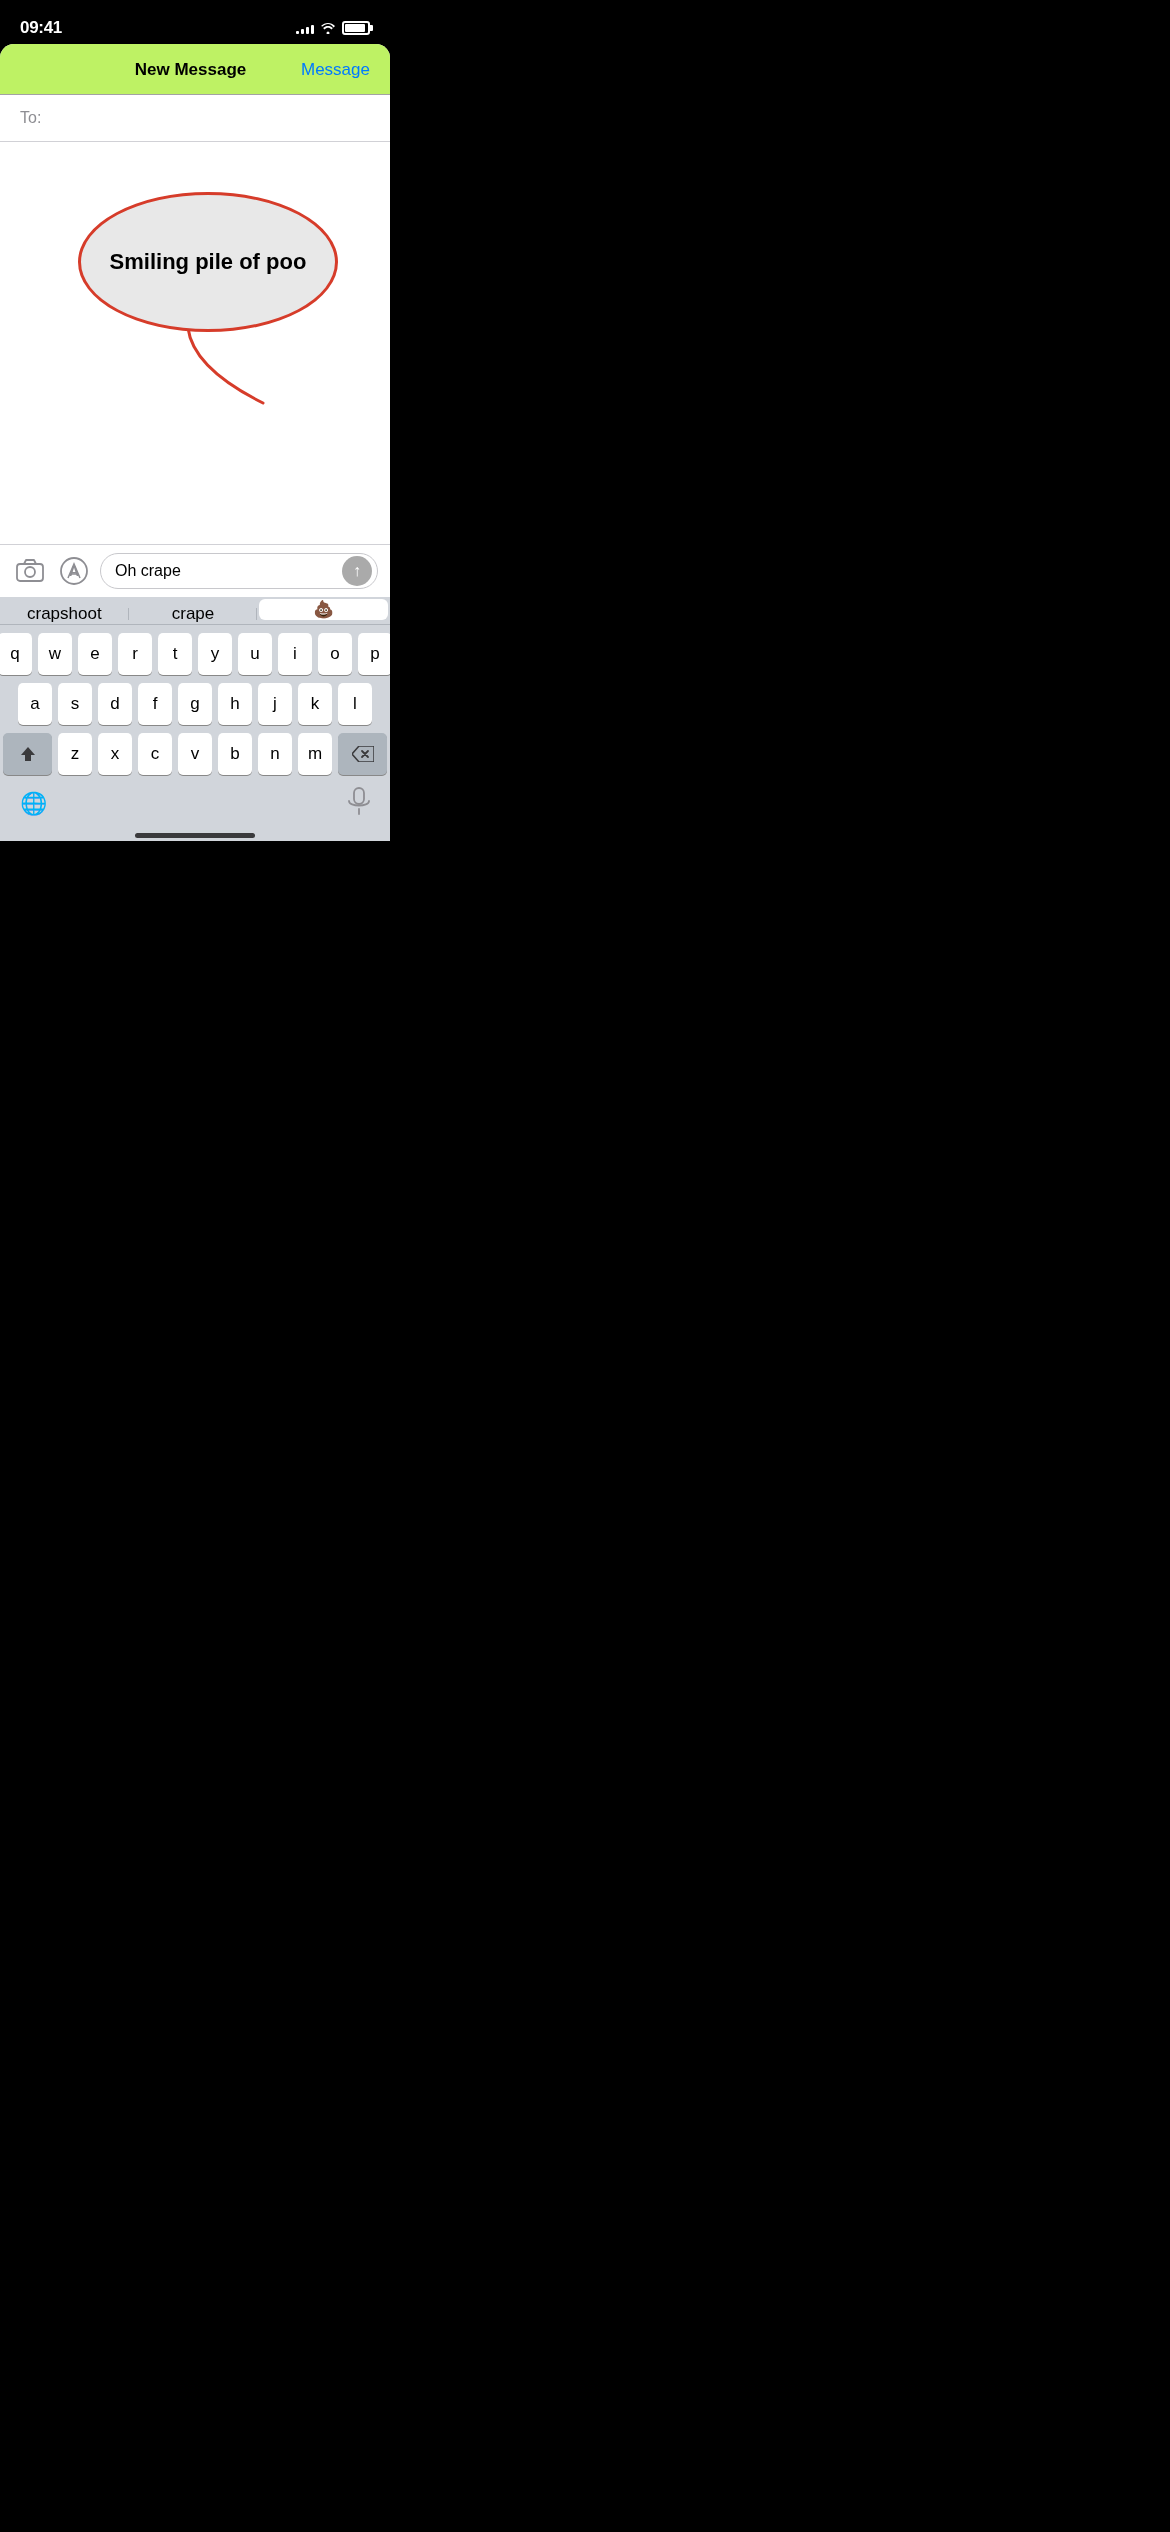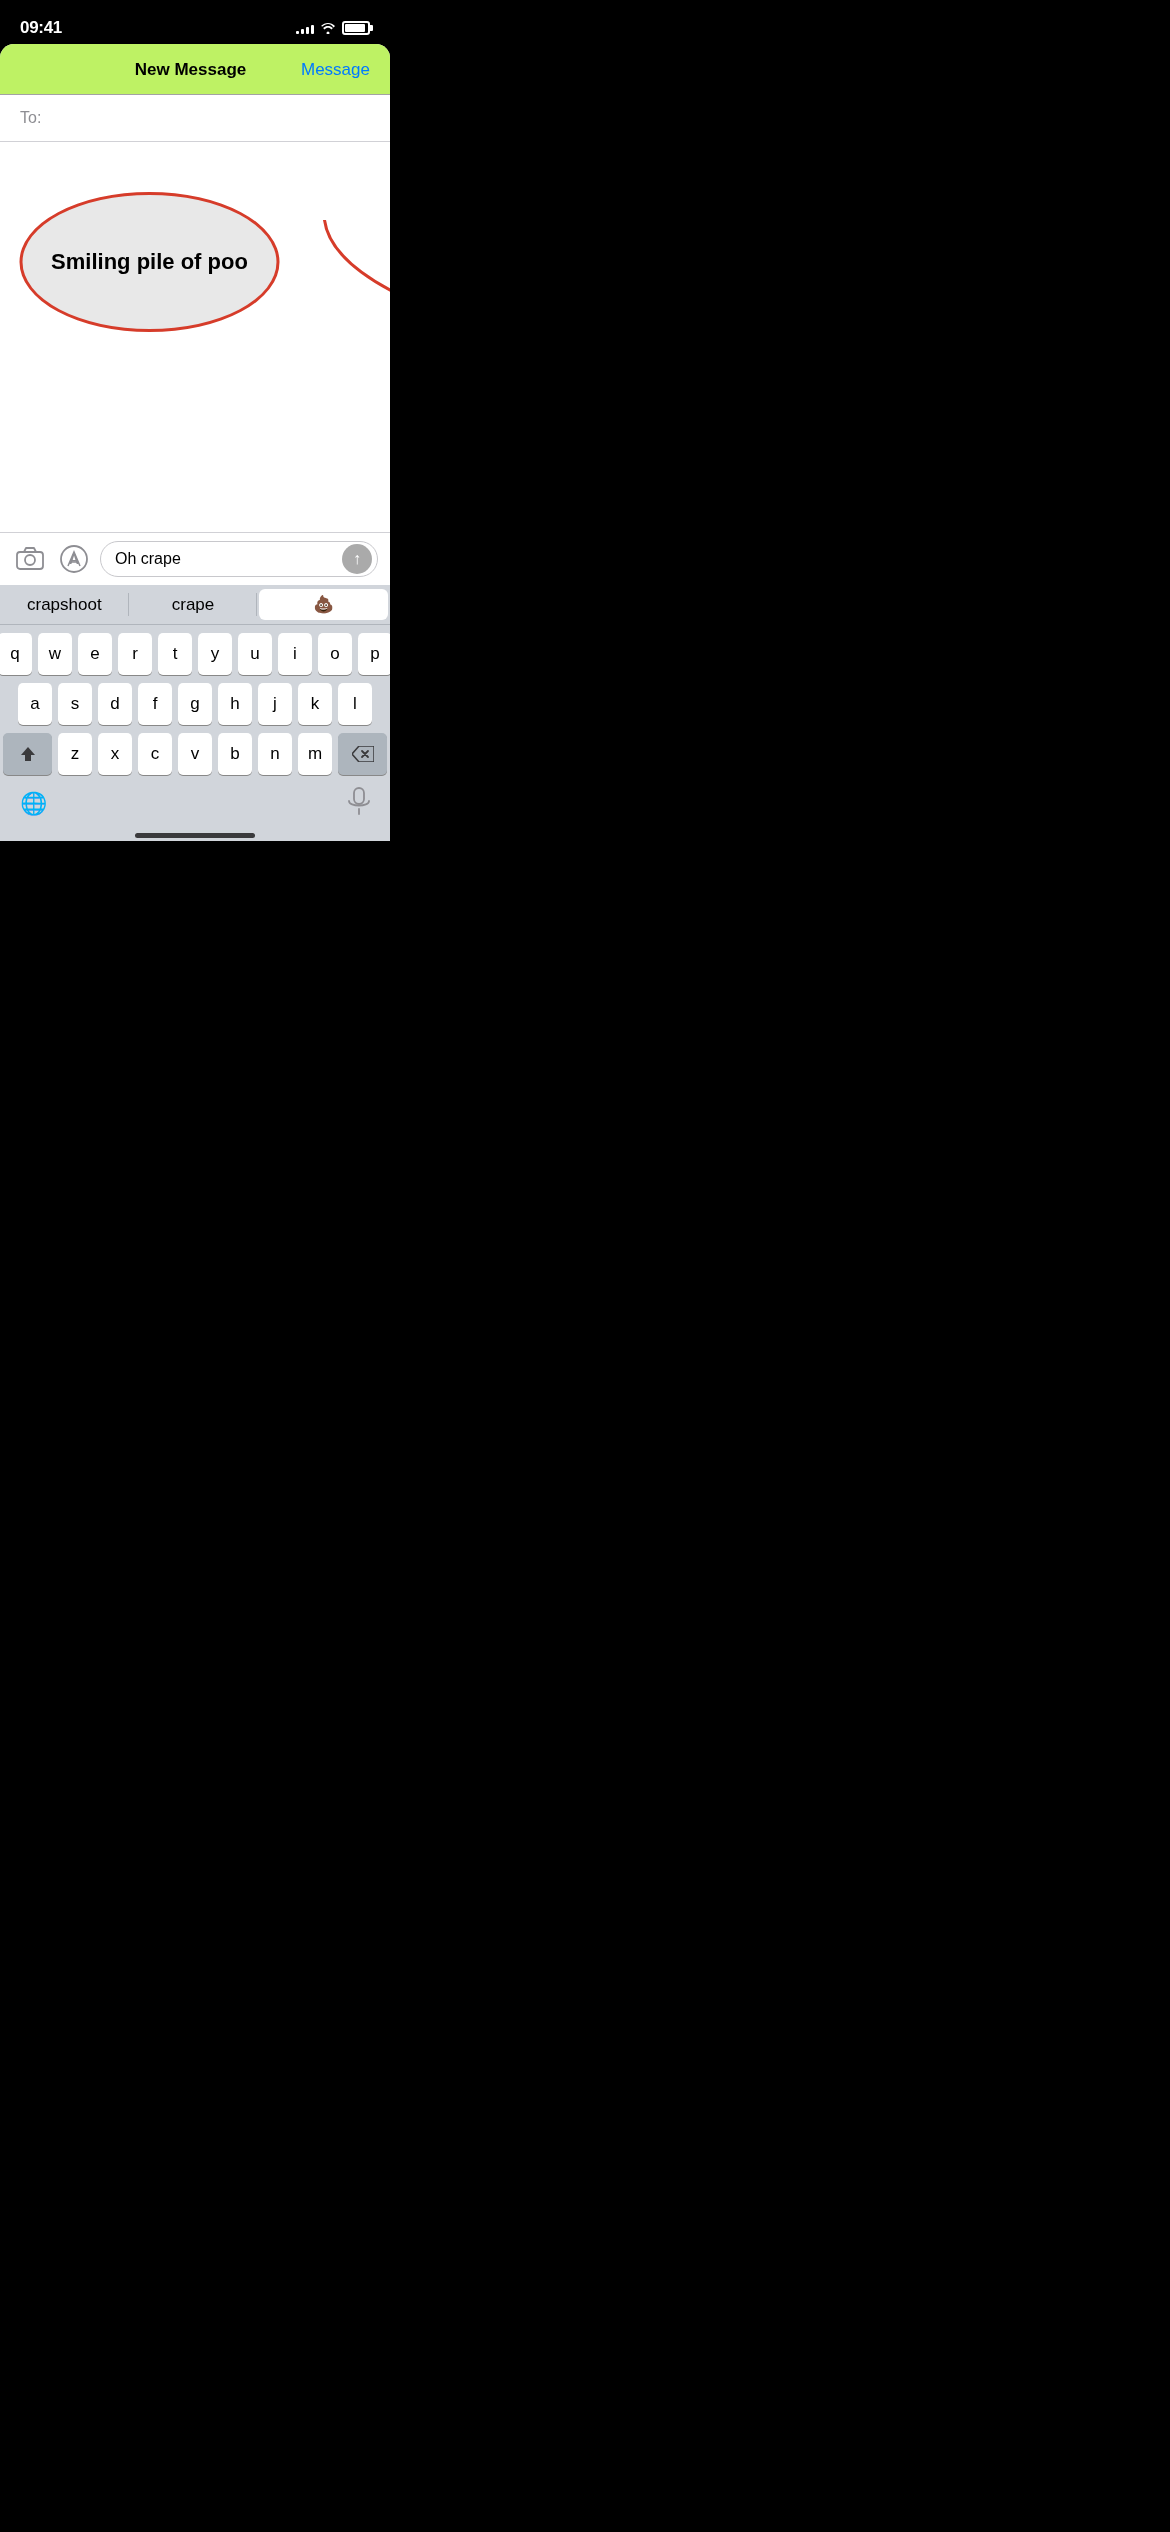--- a/index.html
+++ b/index.html
@@ -152,21 +152,21 @@
       overflow: hidden;
     }
 
     
     .tooltip-container {
       position: absolute;
       top: 50px;
       left: 50%;
       transform: translateX(-45%);
       display: flex;
-      flex-direction: row;
+      flex-direction: column;
       align-items: center;
     }
 
     .tooltip-bubble {
       background: #e8e8e8;
       border: 3px solid #d63c2a;
       border-radius: 50%;
       width: 260px;
       height: 140px;
       display: flex;
@@ -254,21 +254,22 @@
     
     .keyboard {
       background: #d1d5db;
     }
 
     
     .autocomplete-bar {
       background: #d1d5db;
       display: flex;
       border-bottom: 1px solid #b0b5bc;
-      height: 40px;
+      height: 28px;
+      align-items: flex-end;
     }
 
     .autocomplete-item {
       flex: 1;
       display: flex;
       align-items: center;
       justify-content: center;
       font-size: 17px;
       color: #000;
       cursor: pointer;

